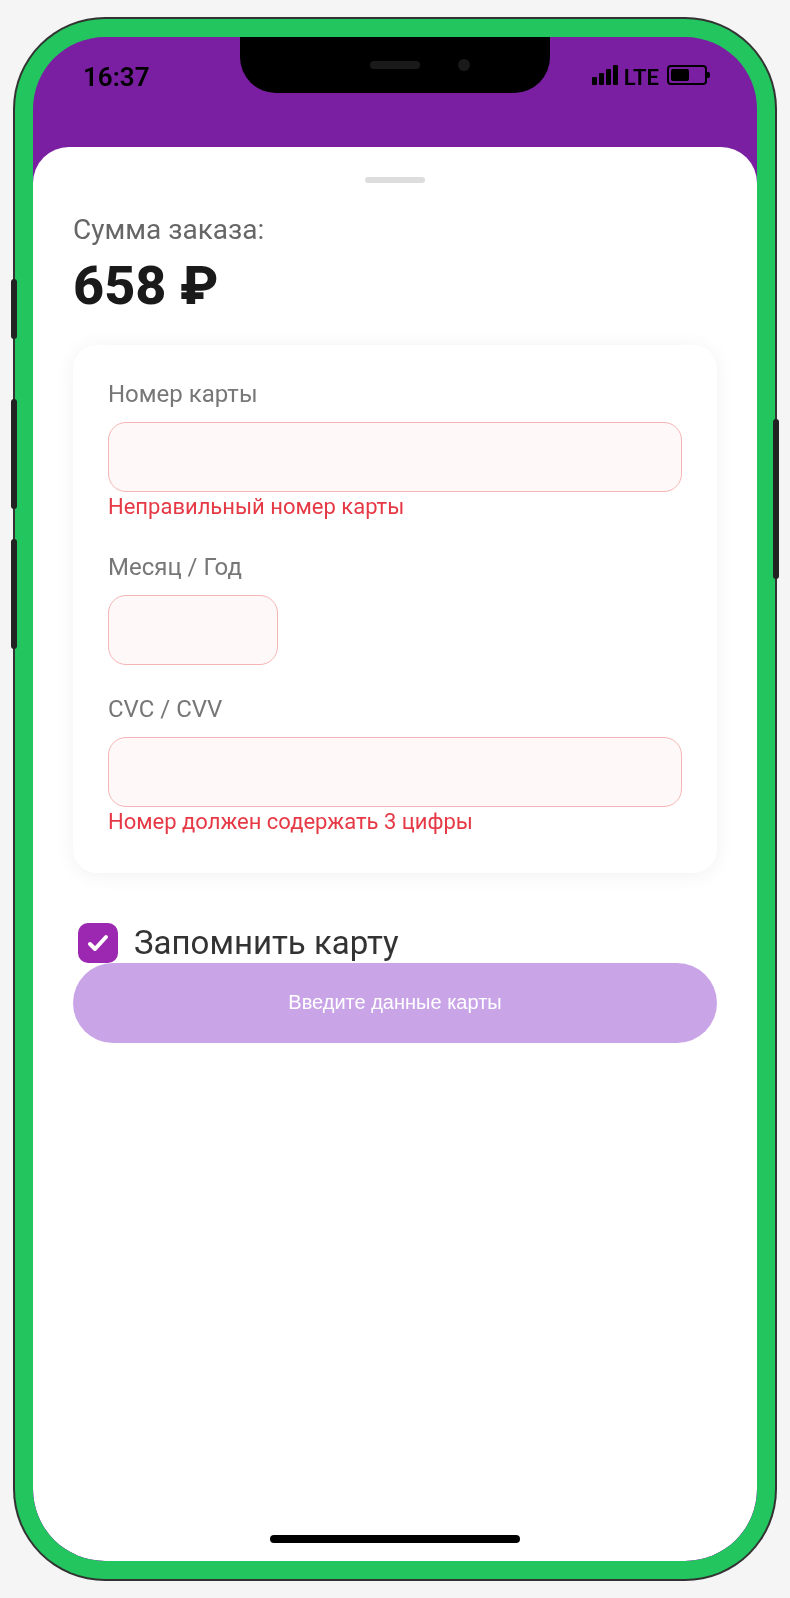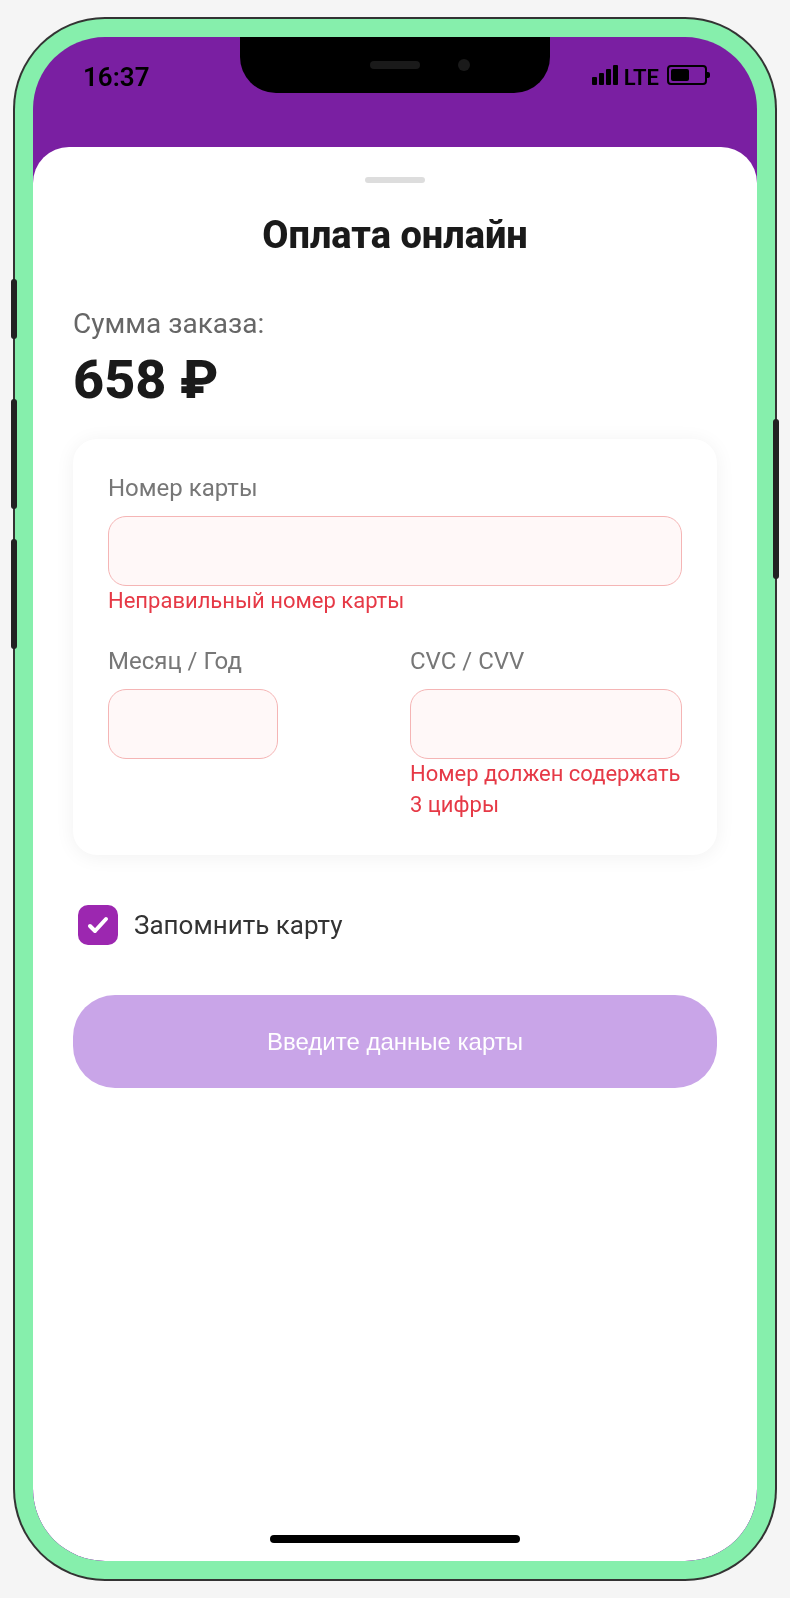--- a/index.html
+++ b/index.html
@@ -14,21 +14,21 @@
       background: #f5f5f5;
       font-family: -apple-system, BlinkMacSystemFont, 'Segoe UI', Roboto, sans-serif;
       display: flex;
       align-items: center;
       justify-content: center;
     }
 
     .phone-frame {
       width: 760px;
       height: 1560px;
-      background: #86efac;
+      background: #22c55e;
       border-radius: 90px;
       padding: 18px;
       position: relative;
       box-shadow: 0 0 0 2px #333;
     }
 
     .phone-side-button-left-1 {
       position: absolute;
       left: -4px;
       top: 260px;
@@ -234,20 +234,21 @@
       margin-bottom: 30px;
     }
 
     .field-group:last-child {
       margin-bottom: 0;
     }
 
     .field-row {
       display: flex;
       gap: 30px;
+      flex-direction: column;
     }
 
     .field-row .field-group {
       flex: 1;
       margin-bottom: 0;
     }
 
     .field-label {
       font-size: 24px;
       color: #777;
@@ -294,34 +295,33 @@
       justify-content: center;
       cursor: pointer;
     }
 
     .checkbox svg {
       width: 24px;
       height: 24px;
     }
 
     .remember-label {
-      font-size: 26px;
+      font-size: 33px;
       color: #333;
     }
 
     .submit-button {
       width: 100%;
-      height: 93px;
+      height: 80px;
       background: #c9a5e8;
       border: none;
       border-radius: 42px;
-      font-size: 24px;
+      font-size: 20px;
       font-weight: 500;
       color: #fff;
-      margin-top: 50px;
       cursor: pointer;
     }
 
     .home-indicator {
       position: absolute;
       bottom: 18px;
       left: 50%;
       transform: translateX(-50%);
       width: 250px;
       height: 8px;
@@ -352,21 +352,20 @@
         </div>
         <span class="network-label">LTE</span>
         <div class="battery-icon">
           <div class="battery-fill"></div>
         </div>
       </div>
     </div>
 
     <div class="sheet">
       <div class="sheet-handle"></div>
-      <h1 class="sheet-title">Оплата онлайн</h1>
 
       <div class="content">
         <div class="order-label">Сумма заказа:</div>
         <div class="order-amount">658 ₽</div>
 
         <div class="card-form">
           <div class="field-group">
             <label class="field-label">Номер карты</label>
             <input class="field-input" type="text" style="">
             <div class="field-error">Неправильный номер карты</div>

